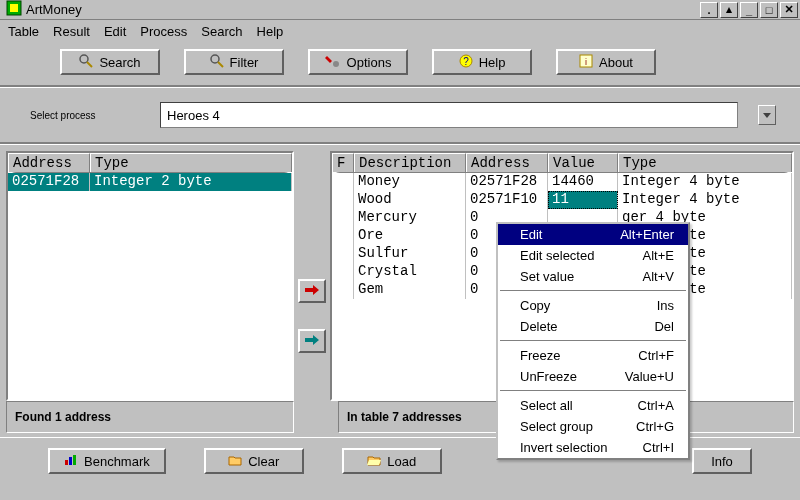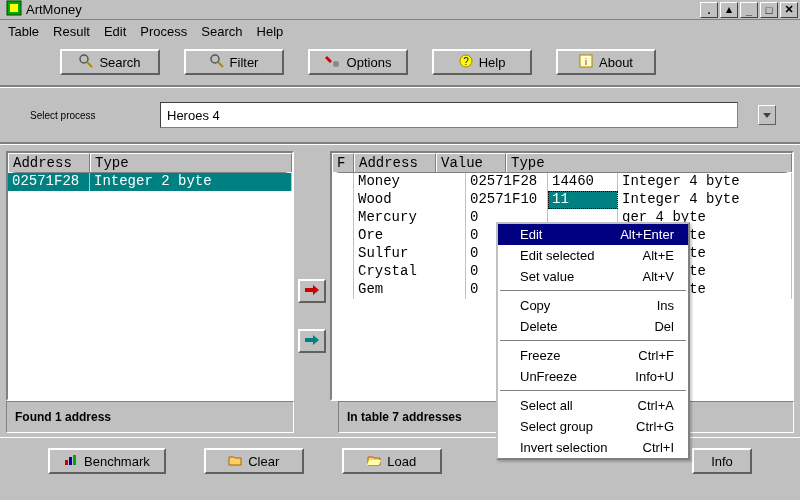--- a/index.html
+++ b/index.html
@@ -313,20 +313,21 @@
     <div class="arrow-btn">
       <span><svg width="14" height="12">
             <polygon points="0,4 8,4 8,1 14,6 8,11 8,8 0,8" fill="#008080"></polygon>
           </svg></span>
     </div>
   </div>
 
   <div class="panel panel-right">
     <div class="grid-header">
       <div class="col rcol-f">F</div>
+      <div class="col rcol-desc">Description</div>
       <div class="col rcol-addr">Address</div>
       <div class="col rcol-val">Value</div>
       <div class="col rcol-type">Type</div>
     </div>
     <div class="grid-body" id="right-rows">
         <div class="grid-row">
           <div class="cell rcol-f"></div>
           <div class="cell rcol-desc">Money</div>
           <div class="cell rcol-addr">02571F28</div>
           <div class="cell rcol-val">14460</div>
@@ -435,21 +436,21 @@
     <span>Delete</span>
     <span>Del</span>
   </div>
   <hr>
   <div class="item">
     <span>Freeze</span>
     <span>Ctrl+F</span>
   </div>
   <div class="item">
     <span>UnFreeze</span>
-    <span>Info+U</span>
+    <span>Value+U</span>
   </div>
   <hr>
   <div class="item">
     <span>Select all</span>
     <span>Ctrl+A</span>
   </div>
   <div class="item">
     <span>Select group</span>
     <span>Ctrl+G</span>
   </div>

